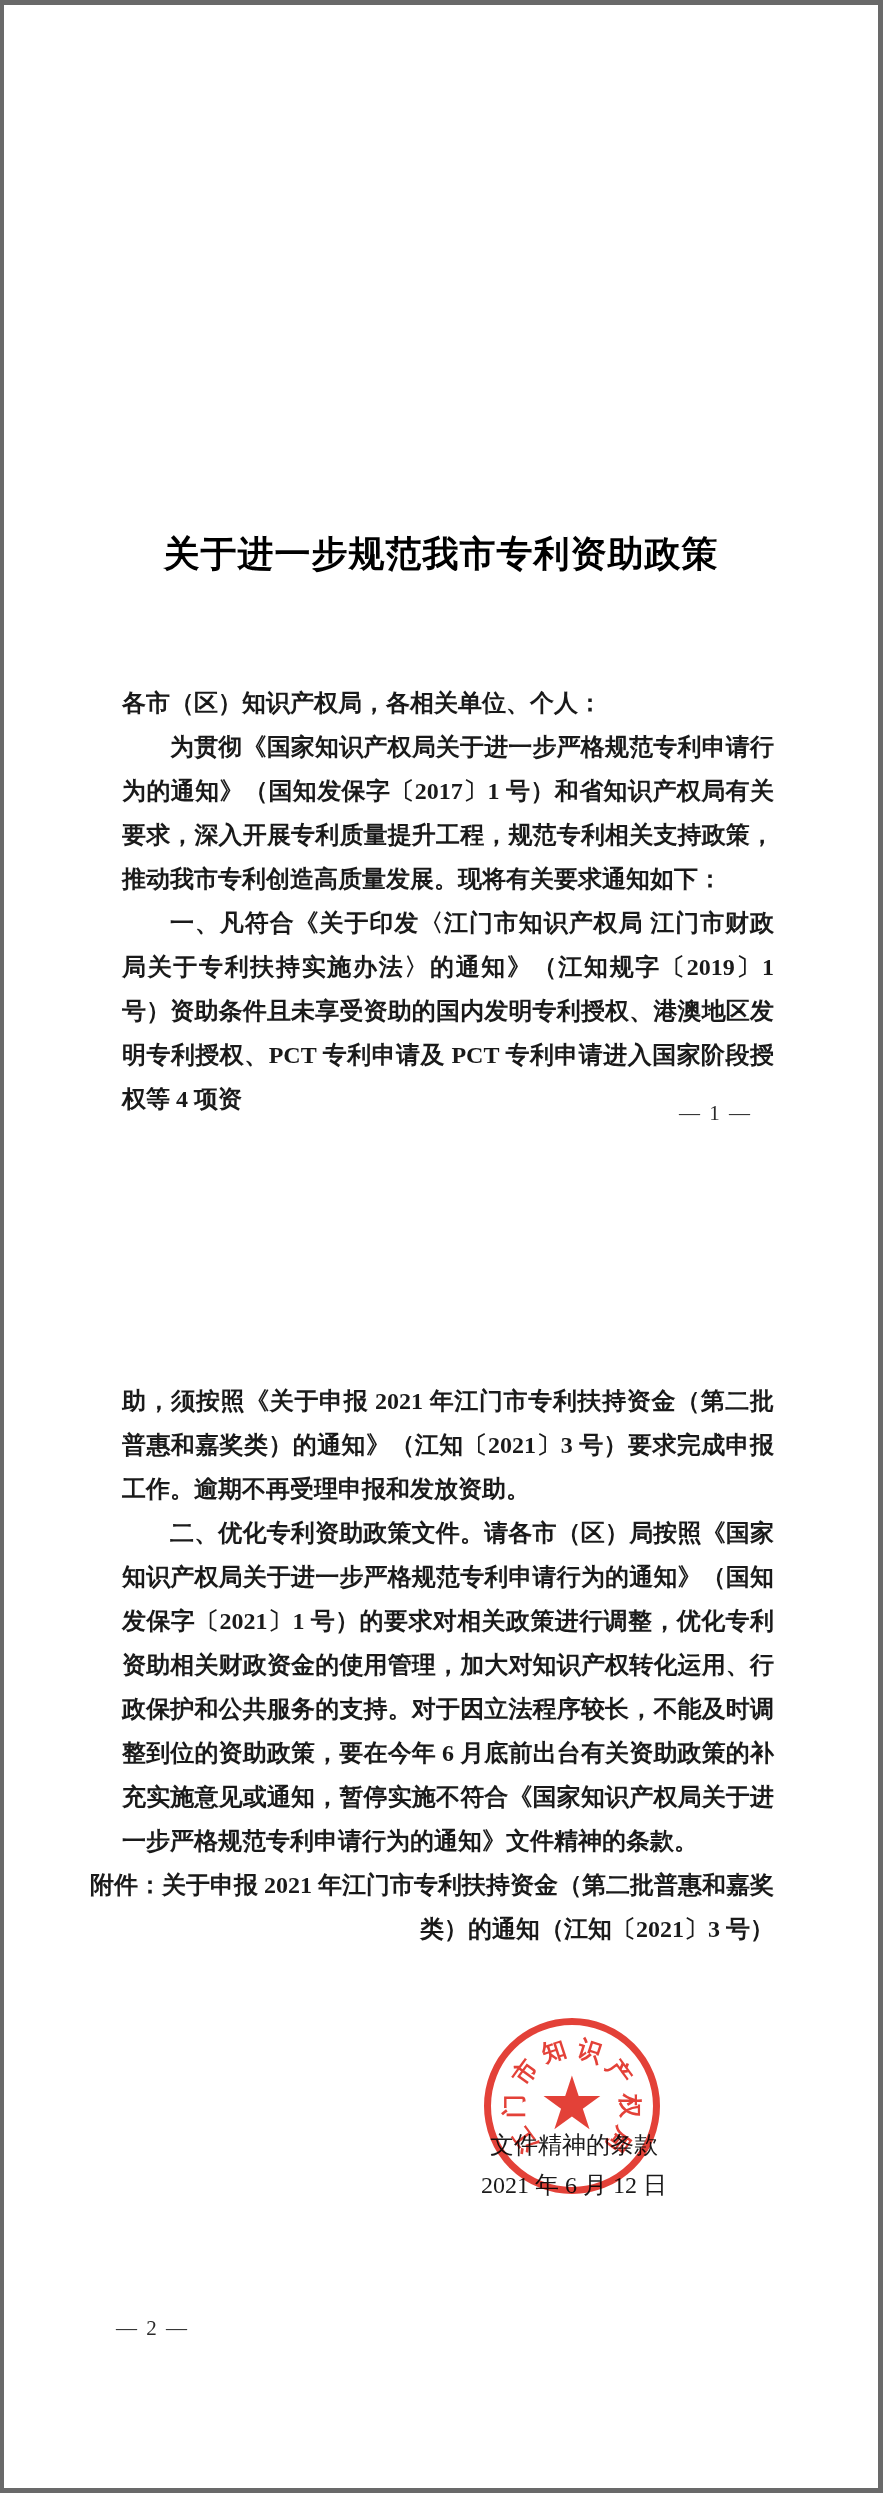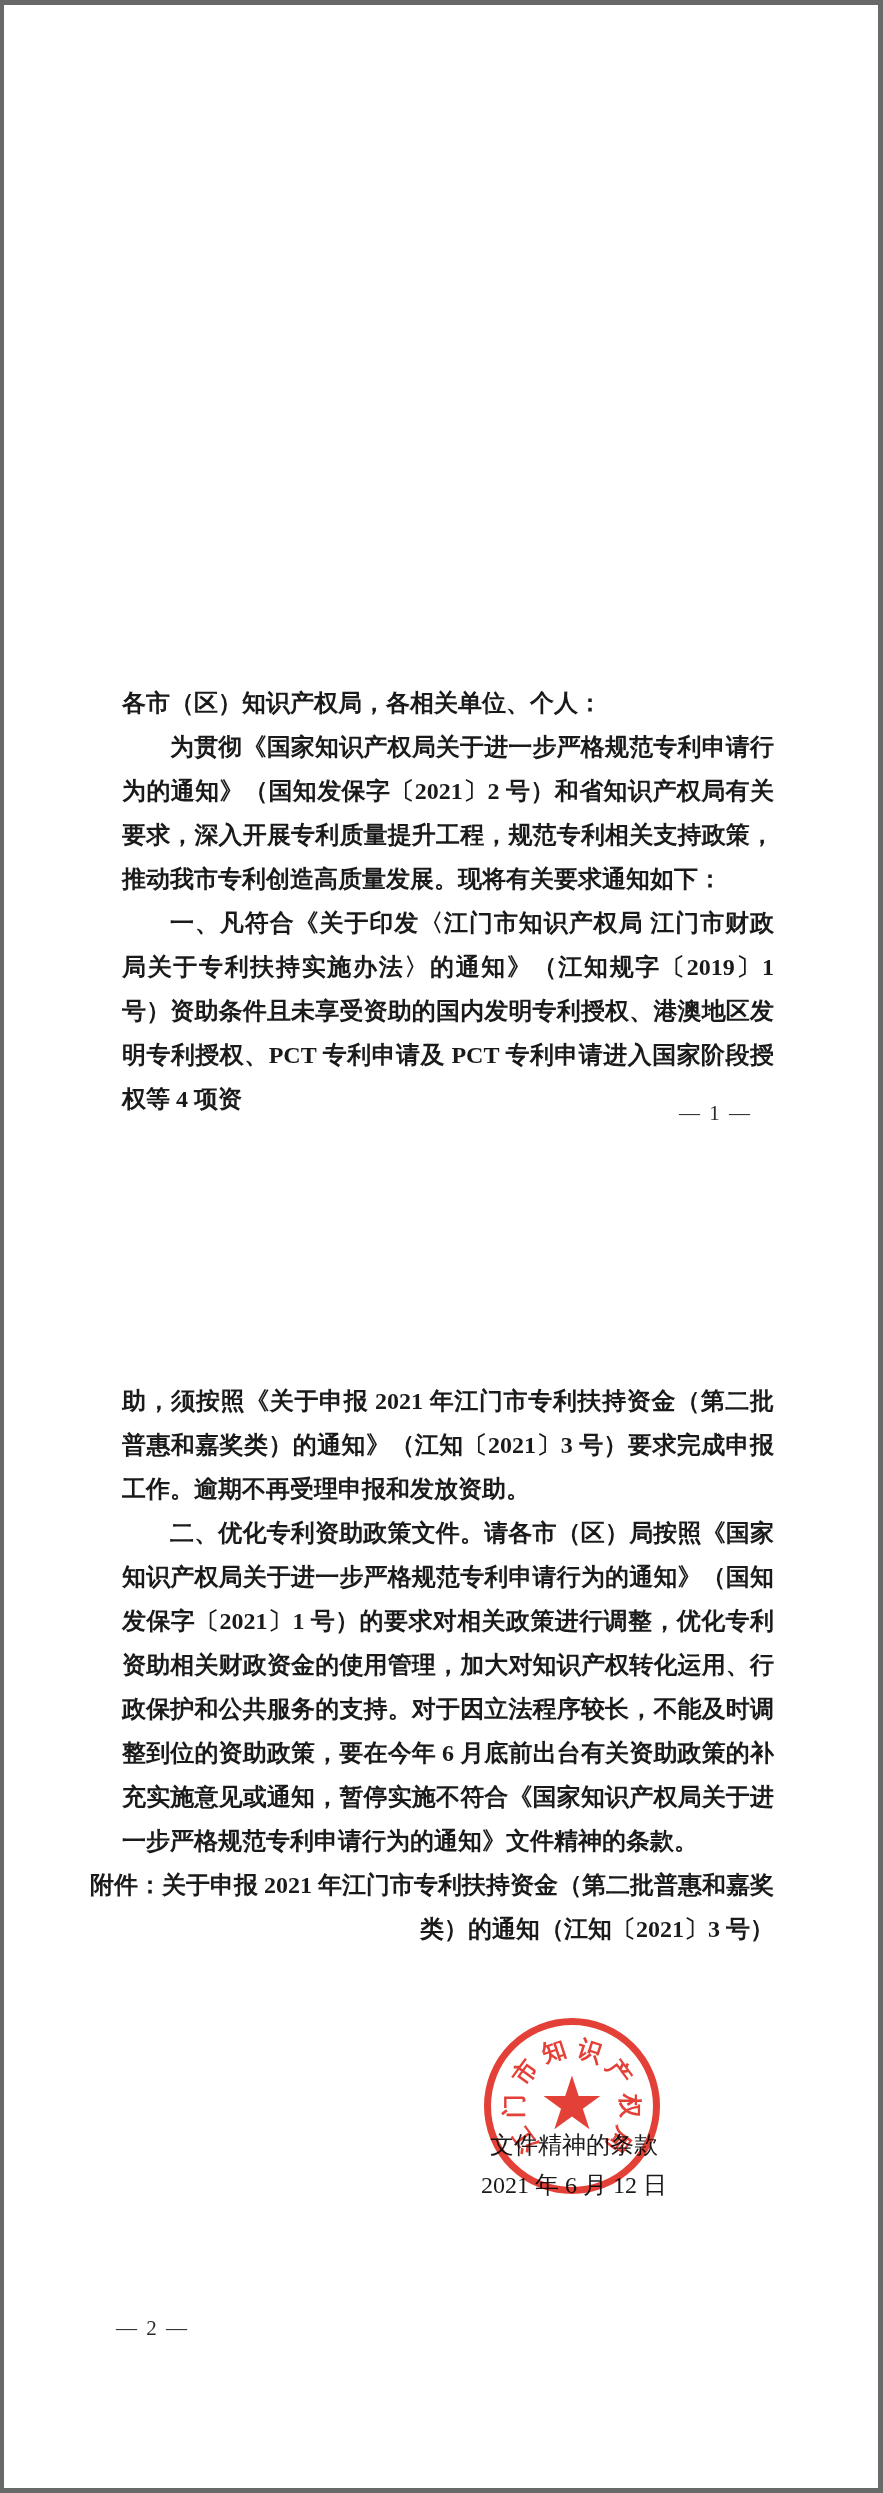--- a/index.html
+++ b/index.html
@@ -78,24 +78,25 @@
     text-align:center;
     color:#e0261c;
     font-weight:bold;
   }
 </style>
 </head>
 <body>
 
 <div class="page" id="page1">
   <div class="doc-title">
+    <div>关于进一步规范我市专利资助政策</div>
   </div>
   <div class="body-col">
     <p>各市（区）知识产权局，各相关单位、个人：</p>
-    <p class="indent">为贯彻《国家知识产权局关于进一步严格规范专利申请行为的通知》（国知发保字〔2021〕2 号）和省知识产权局有关要求，深入开展专利质量提升工程，规范专利相关支持政策，推动我市专利创造高质量发展。现将有关要求通知如下：</p>
+    <p class="indent">为贯彻《国家知识产权局关于进一步严格规范专利申请行为的通知》（国知发保字〔2017〕1 号）和省知识产权局有关要求，深入开展专利质量提升工程，规范专利相关支持政策，推动我市专利创造高质量发展。现将有关要求通知如下：</p>
     <p class="indent">一、凡符合《关于印发〈江门市知识产权局 江门市财政局关于专利扶持实施办法〉的通知》（江知规字〔2019〕1 号）资助条件且未享受资助的国内发明专利授权、港澳地区发明专利授权、PCT 专利申请及 PCT 专利申请进入国家阶段授权等 4 项资</p>
   </div>
   <div class="page-num">— 1 —</div>
 </div>
 
 <div class="page" id="page2">
   <div class="body-col">
     <p>助，须按照《关于申报 2021 年江门市专利扶持资金（第二批普惠和嘉奖类）的通知》（江知〔2021〕3 号）要求完成申报工作。逾期不再受理申报和发放资助。</p>
     <p class="indent">二、优化专利资助政策文件。请各市（区）局按照《国家知识产权局关于进一步严格规范专利申请行为的通知》（国知发保字〔2021〕1 号）的要求对相关政策进行调整，优化专利资助相关财政资金的使用管理，加大对知识产权转化运用、行政保护和公共服务的支持。对于因立法程序较长，不能及时调整到位的资助政策，要在今年 6 月底前出台有关资助政策的补充实施意见或通知，暂停实施不符合《国家知识产权局关于进一步严格规范专利申请行为的通知》文件精神的条款。</p>
     <p class="attachment"><span>附件：</span><span>关于申报 2021 年江门市专利扶持资金（第二批普惠和嘉奖类）的通知（江知〔2021〕3 号）</span></p>

